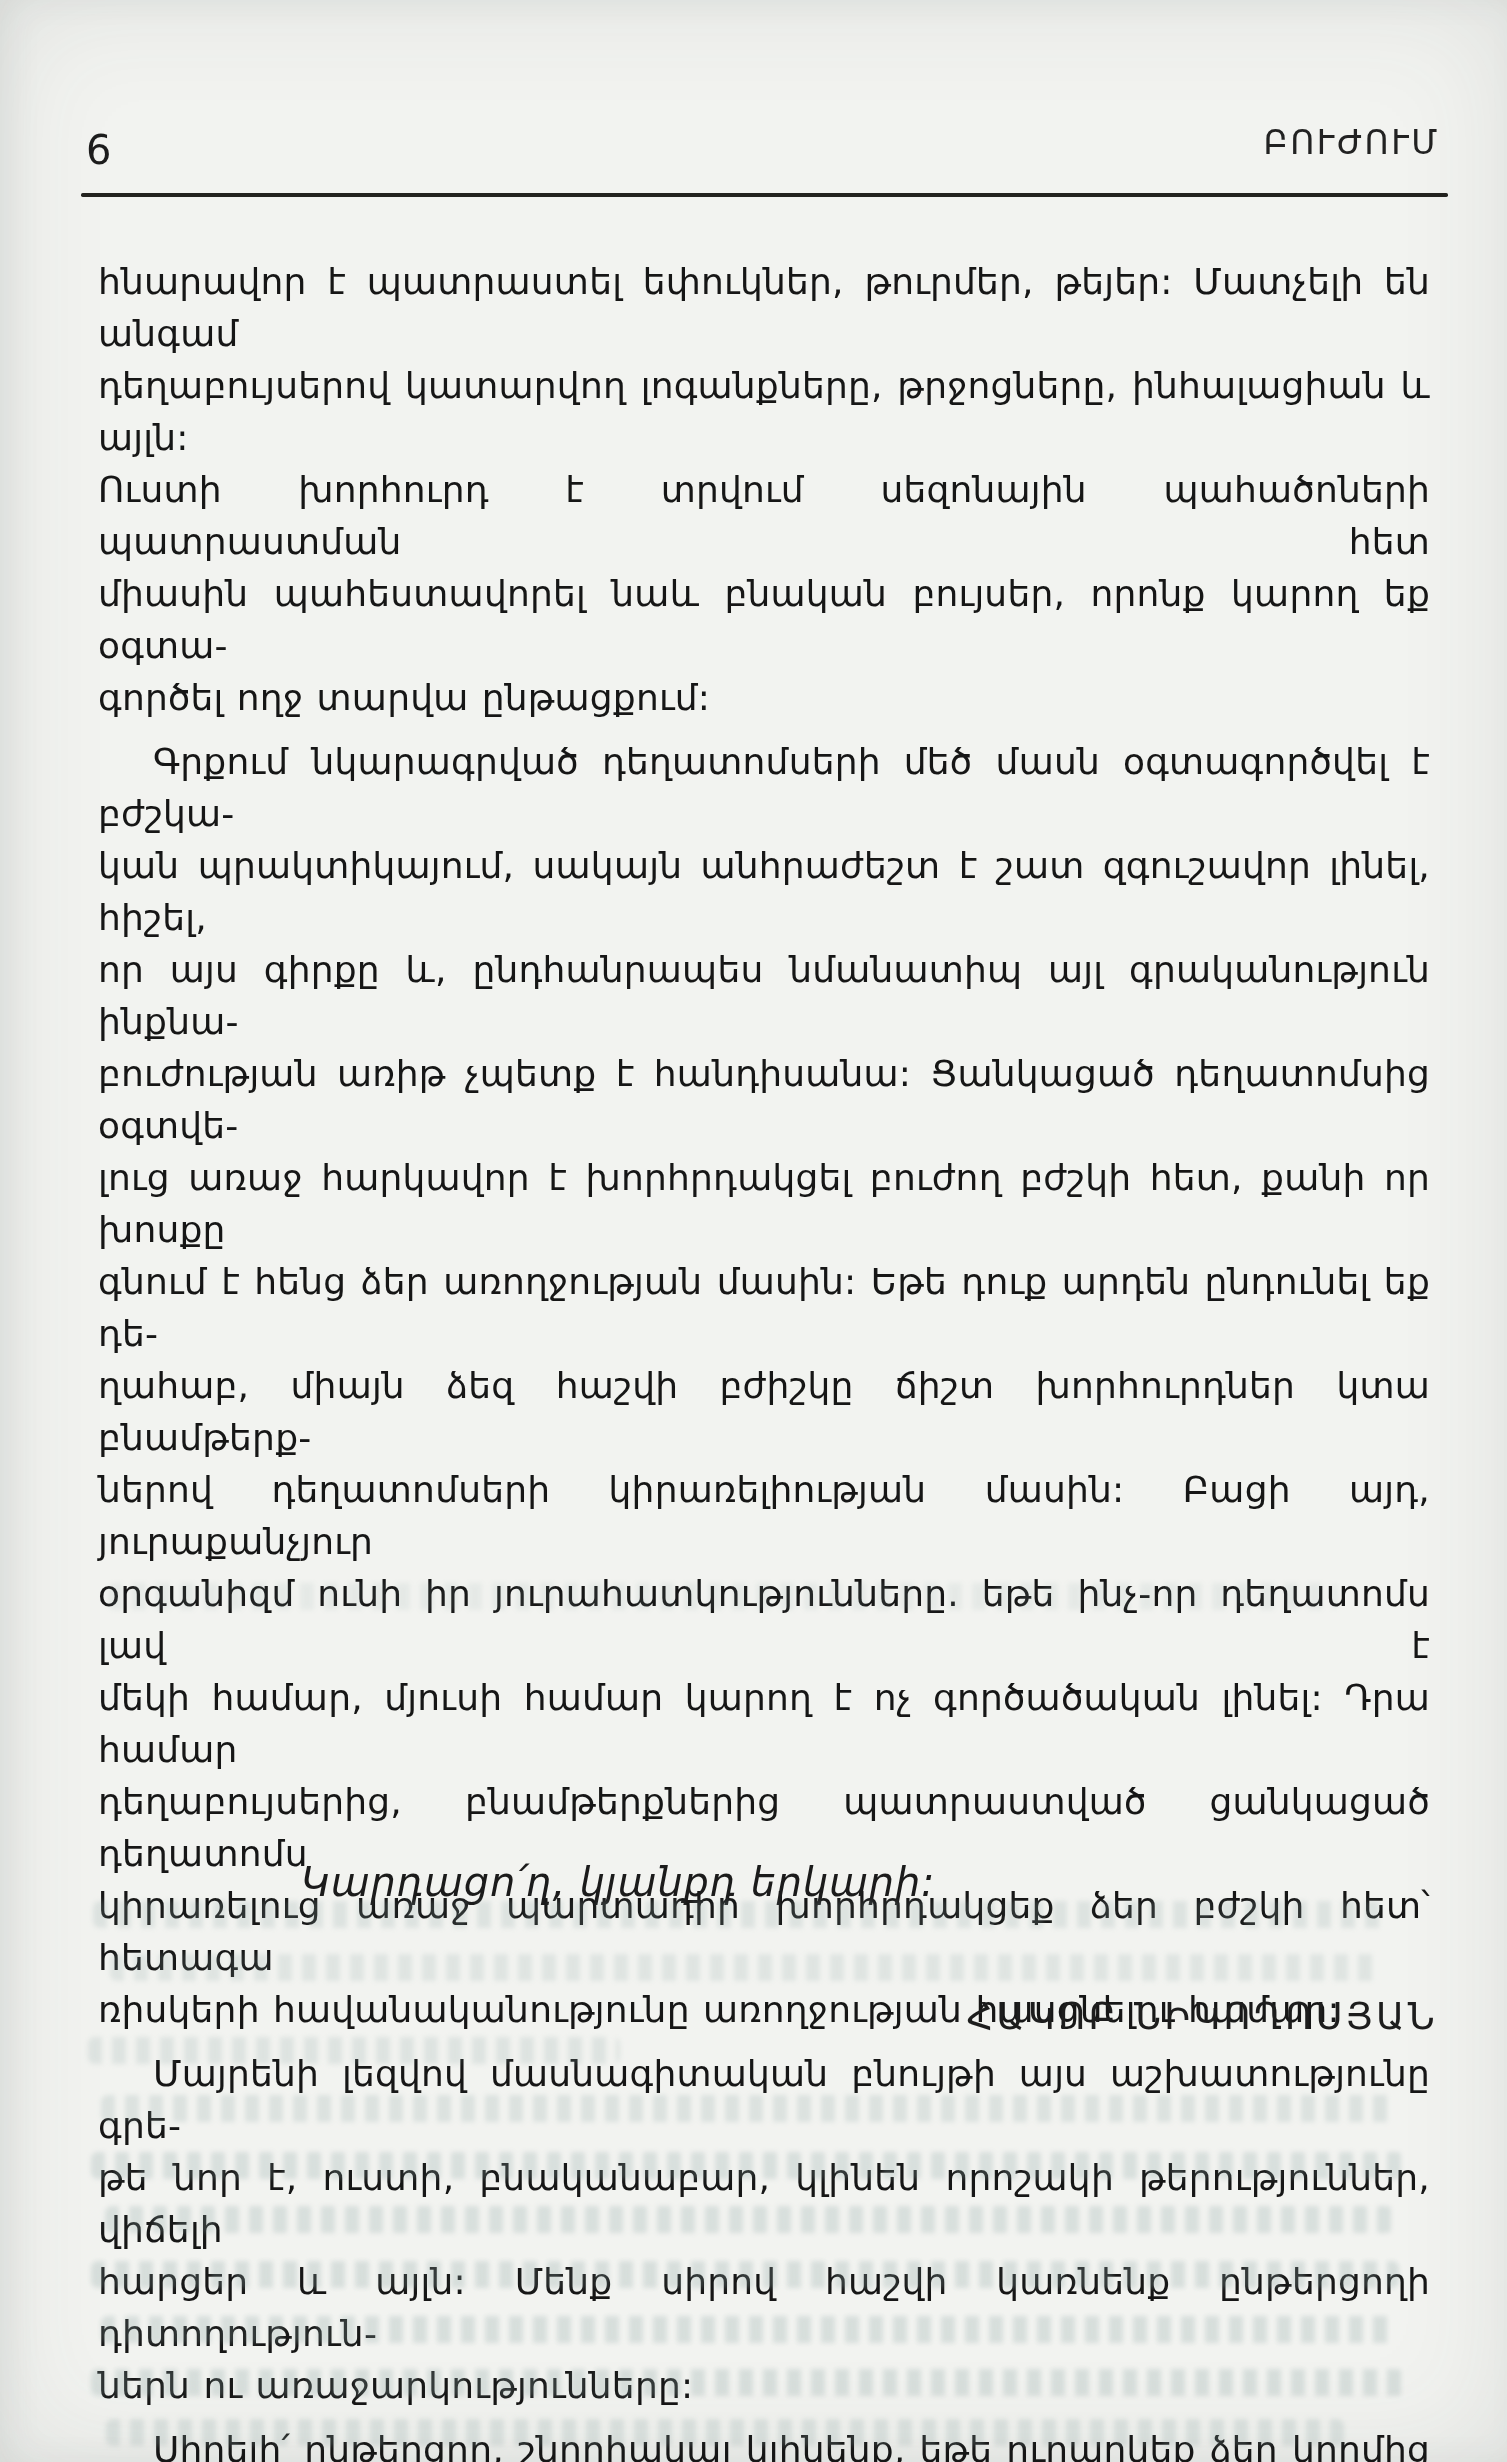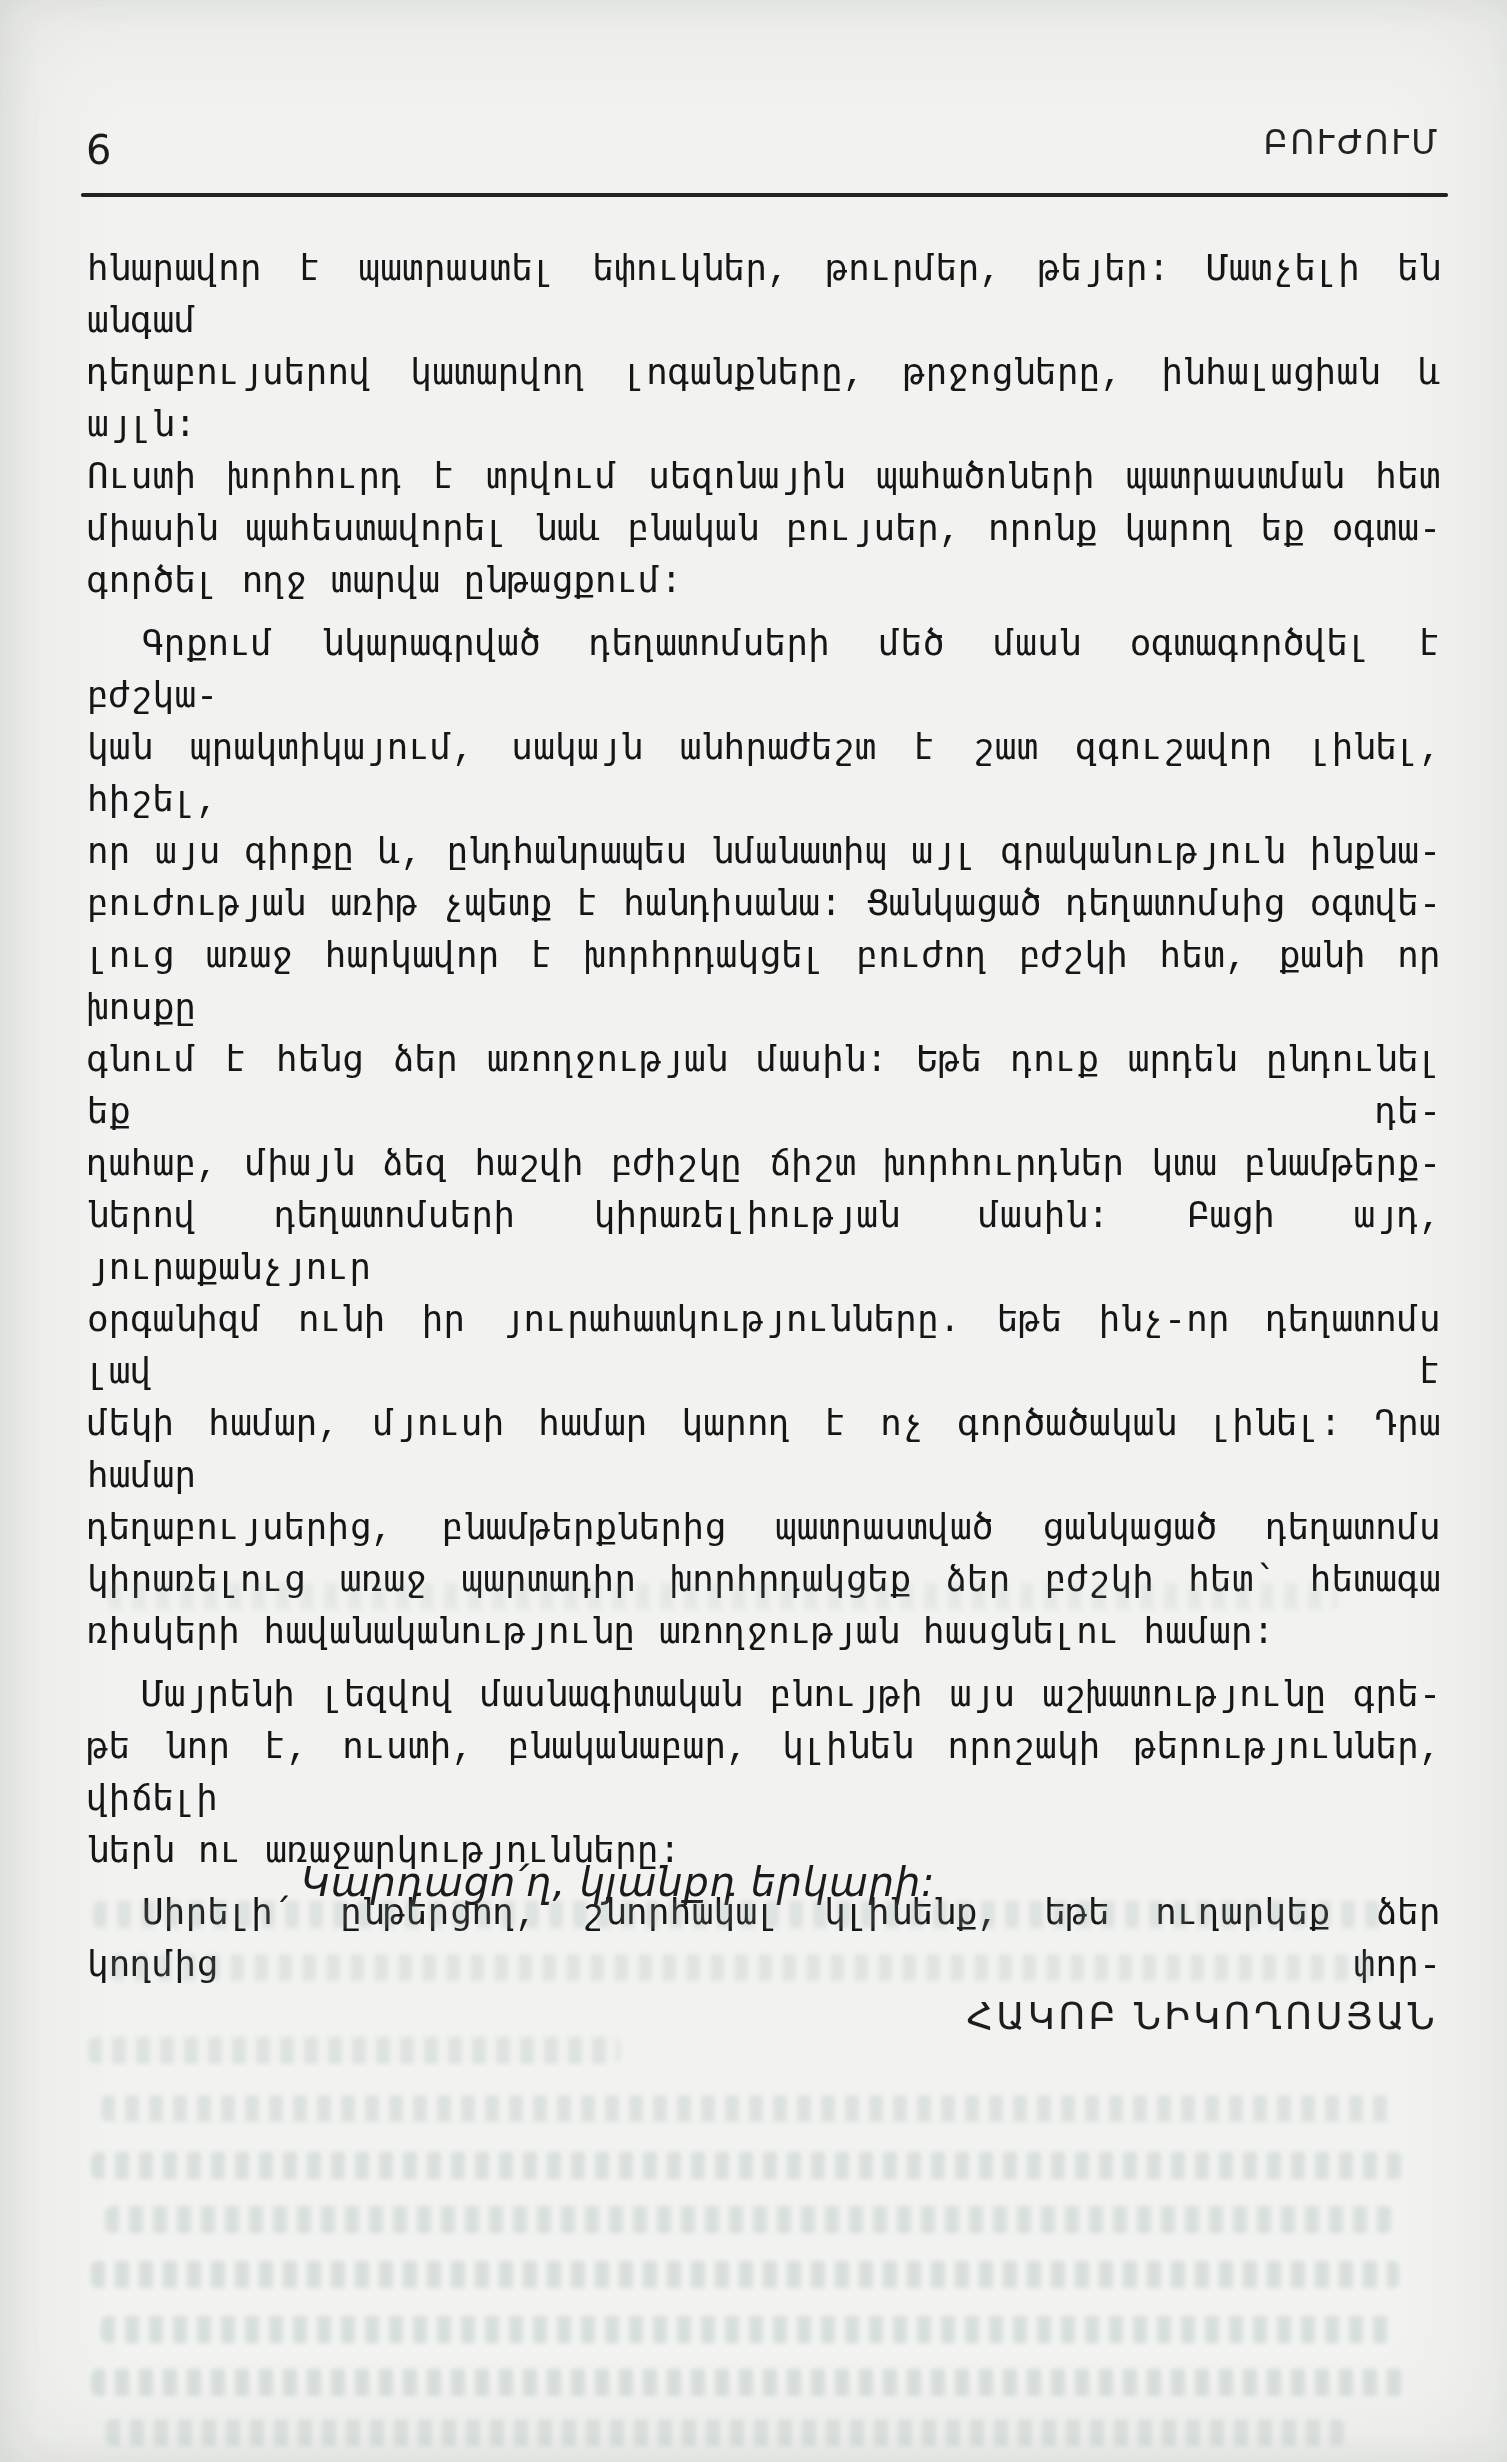--- a/index.html
+++ b/index.html
@@ -25,21 +25,21 @@
     position:absolute;left:81px;top:193px;width:1367px;height:4.2px;
     background:#23231f;border-radius:1.7px;
   }
   
   .body-text{
     position:absolute;left:86px;top:244px;width:1356px;
     font-size:36px;line-height:52px;
     letter-spacing:0.2px;
     word-spacing:1.7px;
   }
-  .para{margin:1px;padding:0;font-family:Liberation Mono, monospace;}
+  .para{margin:12px;padding:0;}
   .para + .para{margin-top:10.8px;}
   .line{
     text-align:justify;
     text-align-last:justify;
     white-space:normal;
   }
   .line.last{text-align-last:left;}
   .para.indented .line.first{text-indent:55px;}
   
   .blessing{
@@ -102,20 +102,21 @@
       <div class="line">օրգանիզմ ունի իր յուրահատկությունները. եթե ինչ-որ դեղատոմս լավ է</div>
       <div class="line">մեկի համար, մյուսի համար կարող է ոչ գործածական լինել: Դրա համար</div>
       <div class="line">դեղաբույսերից, բնամթերքներից պատրաստված ցանկացած դեղատոմս</div>
       <div class="line">կիրառելուց առաջ պարտադիր խորհրդակցեք ձեր բժշկի հետ՝ հետագա</div>
       <div class="line last">ռիսկերի հավանականությունը առողջության հասցնելու համար:</div>
     </div>
 
     <div class="para indented">
       <div class="line first">Մայրենի լեզվով մասնագիտական բնույթի այս աշխատությունը գրե-</div>
       <div class="line">թե նոր է, ուստի, բնականաբար, կլինեն որոշակի թերություններ, վիճելի</div>
+      <div class="line">հարցեր և այլն: Մենք սիրով հաշվի կառնենք ընթերցողի դիտողություն-</div>
       <div class="line last">ներն ու առաջարկությունները:</div>
     </div>
 
     <div class="para indented">
       <div class="line first">Սիրելի՛ ընթերցող, շնորհակալ կլինենք, եթե ուղարկեք ձեր կողմից փոր-</div>
 
     </div>
 
   </div>
 

